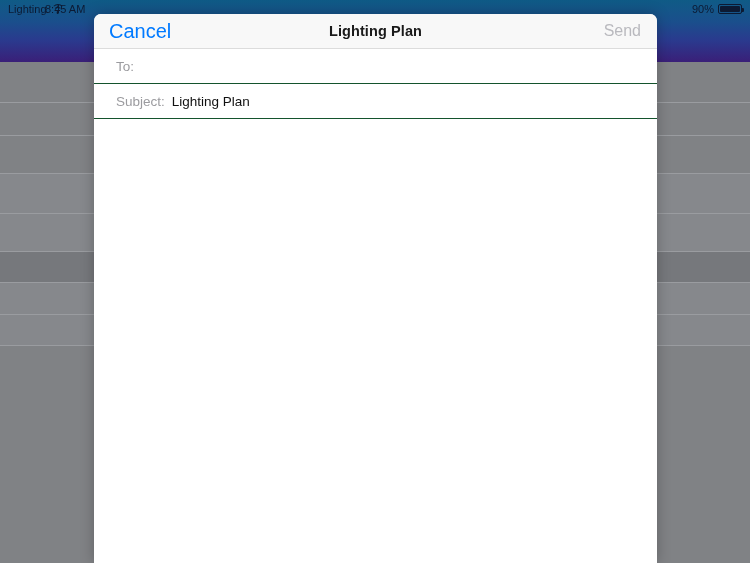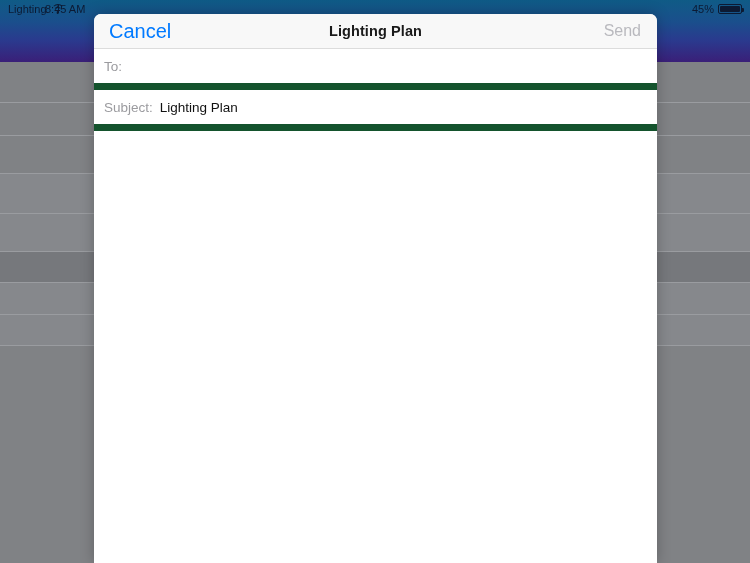--- a/index.html
+++ b/index.html
@@ -197,22 +197,22 @@
     border: none;
     padding: 0;
     font-family: inherit;
   }
 
   .field-row {
     position: relative;
     height: 34px;
     display: flex;
     align-items: center;
-    padding-left: 10px;
-    border-bottom: 7px solid #14532d;
+    padding-left: 22px;
+    border-bottom: 1px solid #14532d;
     background: #fff;
   }
   .field-label {
     font-size: 13.5px;
     color: #9b9b9f;
     white-space: nowrap;
   }
   .field-value {
     font-size: 13.5px;
     color: #111;
@@ -286,21 +286,21 @@
   <div class="sb-left">
     <span>Lighting</span>
     <span class="wifi-glyph">
       <i class="a"></i>
         <i class="b"></i>
         <span class="wifi-dot"></span>
     </span>
   </div>
   <div class="sb-center">8:45 AM</div>
   <div class="sb-right">
-    <span>45%</span>
+    <span>90%</span>
     <span class="battery">
       <span class="fill" style="right:1px"></span>
     </span>
   </div>
 </div>
 
 <div id="sheet">
 
   <div id="sheet-navbar">
     <button id="cancel-btn">Cancel</button>

